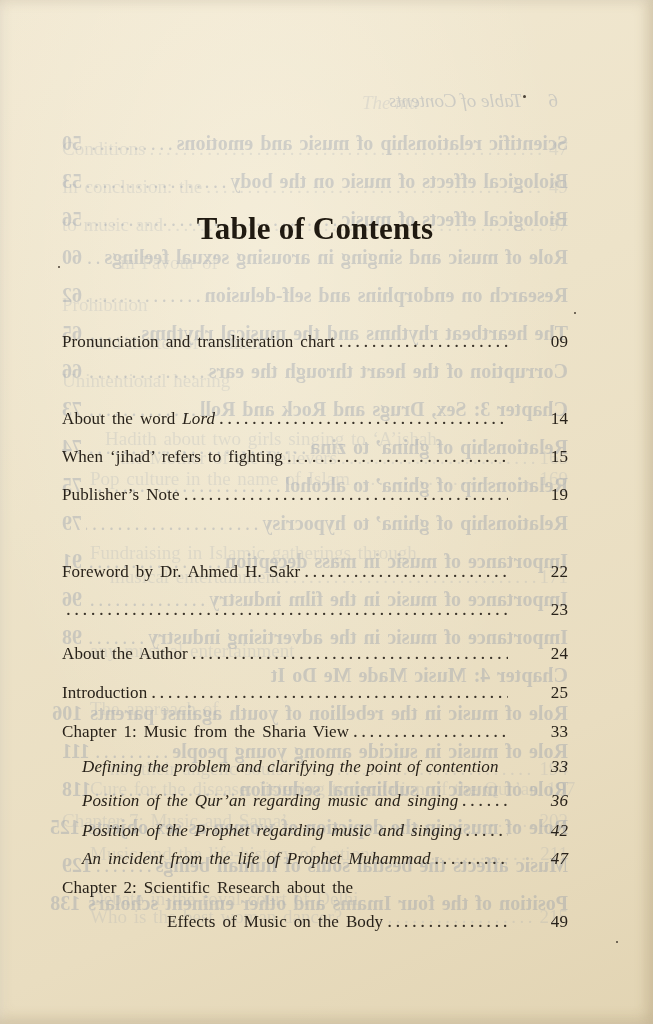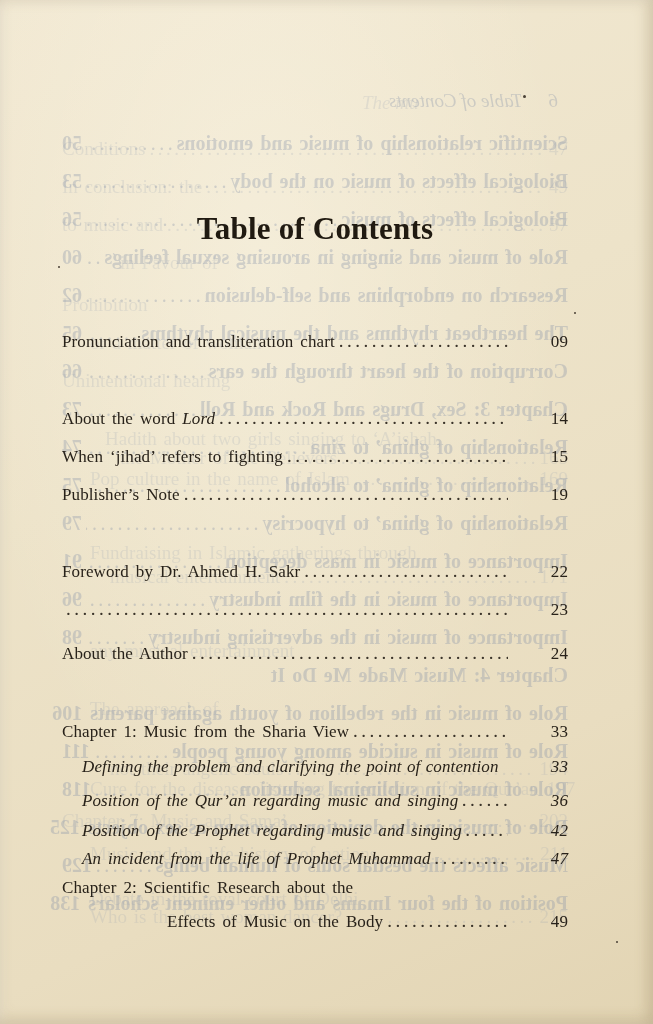--- a/index.html
+++ b/index.html
@@ -285,20 +285,25 @@
     </div>
   <div class="toc-entry" style="top:598px">
       <span class="dots"></span>
       <span class="pg">23</span>
     </div>
   <div class="toc-entry" style="top:642px">
       <span class="lbl">About the Author</span>
       <span class="dots"></span>
       <span class="pg">24</span>
     </div>
+  <div class="toc-entry" style="top:681px">
+      <span class="lbl">Introduction</span>
+      <span class="dots"></span>
+      <span class="pg">25</span>
+    </div>
   <div class="toc-entry" style="top:720px">
       <span class="lbl">Chapter 1: Music from the Sharia View</span>
       <span class="dots"></span>
       <span class="pg">33</span>
     </div>
   <div class="toc-entry indent-1 no-dots tight" style="top:757px">
       <span class="lbl">Defining the problem and clarifying the point of contention</span>
       <span class="dots"></span>
       <span class="pg">33</span>
     </div>

